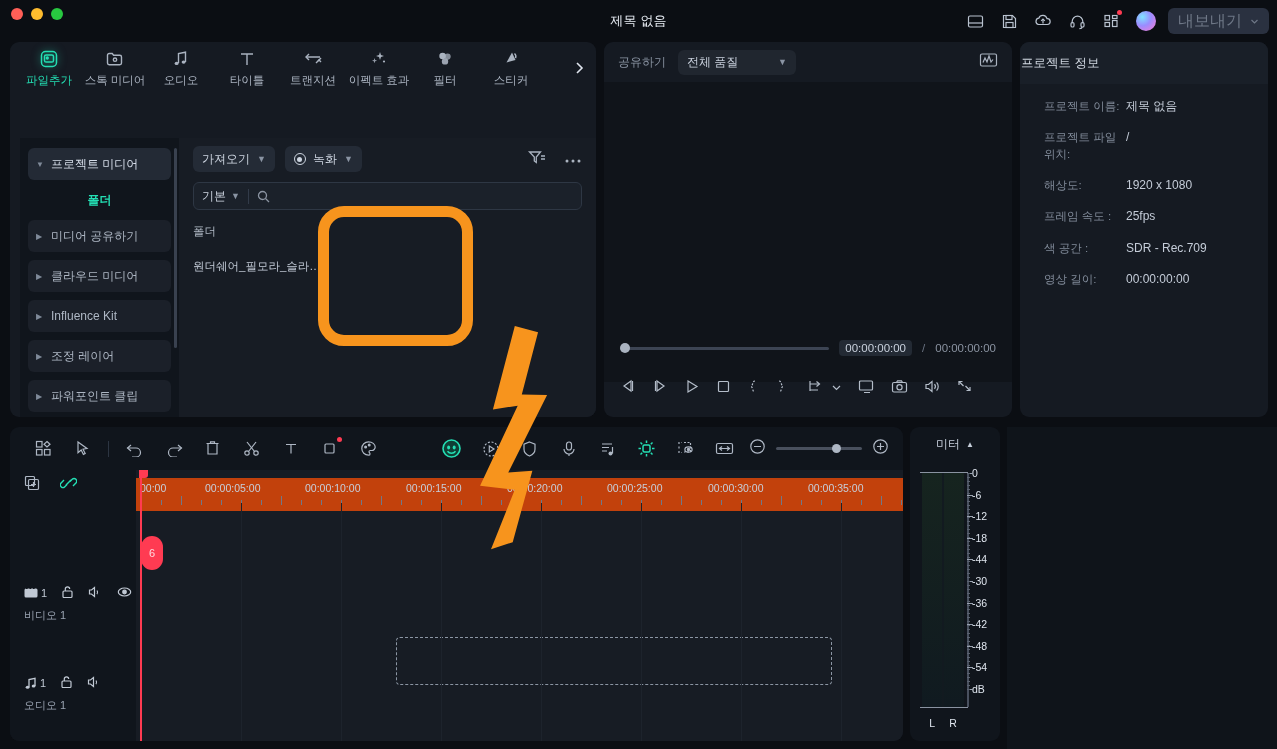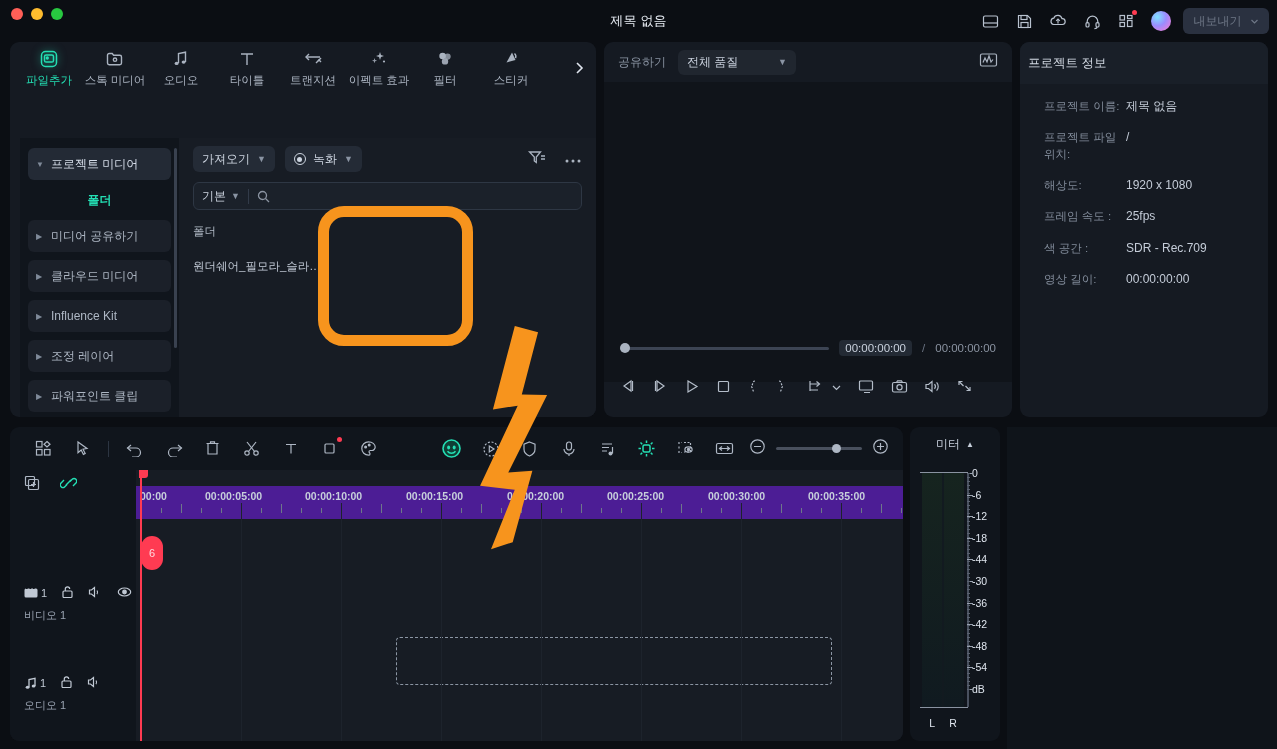--- a/index.html
+++ b/index.html
@@ -39,21 +39,21 @@
     border-radius: 50%; background: #ff3b52;
   }
   .avatar {
     width: 20px; height: 20px; border-radius: 50%;
     background: radial-gradient(circle at 32% 30%, #7fe3ff 0%, #9b8cff 45%, #ff7ad0 100%);
     margin: 0 6px;
   }
   .export-btn {
     height: 26px; min-width: 86px; border-radius: 6px; background: #2a3140;
     display: flex; align-items: center; justify-content: center; gap: 8px;
-    font-size: 12px; color: #6e7786; padding: 0 10px; margin-left: 2px;
+    font-size: 16px; color: #6e7786; padding: 0 10px; margin-left: 2px;
   }
 
   
   .left-panel {
     position: absolute; left: 10px; top: 42px; width: 586px; height: 375px;
     background: #151a22; border-radius: 9px; overflow: hidden;
   }
   .tooltabs {
     position: absolute; left: 0; top: 0; width: 586px; height: 52px;
     display: flex; align-items: center; padding: 0 6px;
@@ -171,21 +171,21 @@
   .tc-sep { font-size: 11.5px; color: #6d7685; }
   .tc-tot { font-size: 11.5px; color: #8a93a1; }
   .pctrls { position: absolute; left: 0; bottom: 14px; width: 408px; height: 30px;
     display: flex; align-items: center; padding: 0 16px; gap: 16px; color: #b4bdc9; }
 
   
   .info {
     position: absolute; left: 1020px; top: 42px; width: 248px; height: 375px;
     background: #151a22; border-radius: 9px; overflow: hidden;
   }
-  .info-head { height: 42px; display: flex; align-items: center; padding: 0 8px;
+  .info-head { height: 42px; display: flex; align-items: center; padding: 0 1px;
     font-size: 12.5px; color: #d4dbe5; background: #191f28; }
   .info-body { padding: 14px 16px 0 24px; }
   .irow { display: flex; margin-bottom: 14px; }
   .ikey { width: 82px; font-size: 11.5px; color: #828c9b; line-height: 1.45; flex-shrink: 0; }
   .ival { font-size: 12px; color: #c4ccd8; line-height: 1.45; }
 
   
   .timeline {
     position: absolute; left: 10px; top: 427px; width: 893px; height: 314px;
     background: #10151c; border-radius: 9px; overflow: hidden;
@@ -204,21 +204,21 @@
 
   .tl-body { position: absolute; left: 0; top: 43px; width: 893px; bottom: 0; }
   .track-head { position: absolute; left: 0; top: 0; width: 126px; bottom: 0; background: #10151c; }
   .th-tools { height: 30px; display: flex; align-items: center; padding: 0 14px; gap: 20px; color: #aeb7c4; }
   .th-link { color: #24dfb4; }
   .trk-row { position: absolute; left: 0; width: 126px; }
   .trk-ctl { display: flex; align-items: center; gap: 14px; padding-left: 14px; color: #c1c9d4; font-size: 11px; }
   .trk-name { padding-left: 14px; font-size: 11px; color: #9aa3b1; margin-top: 7px; }
 
   .tl-canvas { position: absolute; left: 126px; top: 0; right: 0; bottom: 0; background: #171c24; }
-  .ruler { position: absolute; left: 0; top: 16px; right: 0; height: 33px; background: #4c1d95; font-weight: bold; }
+  .ruler { position: absolute; left: 0; top: 8px; right: 0; height: 33px; background: #c2410c; }
   .rlabel { position: absolute; top: 4px; font-size: 10.5px; color: #c7cfdb; white-space: nowrap; }
   .tick { position: absolute; bottom: 6px; width: 1px; background: #6e7889; }
   .tick.major { height: 9px; }
   .tick.minor { height: 5px; }
   .grid-line { position: absolute; top: 33px; bottom: 0; width: 1px; background: #1d232c; }
   .playhead { position: absolute; left: 0; top: 0; bottom: 0; width: 2px; background: #ff3b52; z-index: 12; }
   .ph-flag { position: absolute; left: -1px; top: 0; width: 9px; height: 8px;
     background: #ff3b52; border-radius: 0 0 3px 0; }
   .ph-handle {
     position: absolute; left: -11px; top: 66px; width: 22px; height: 34px;

